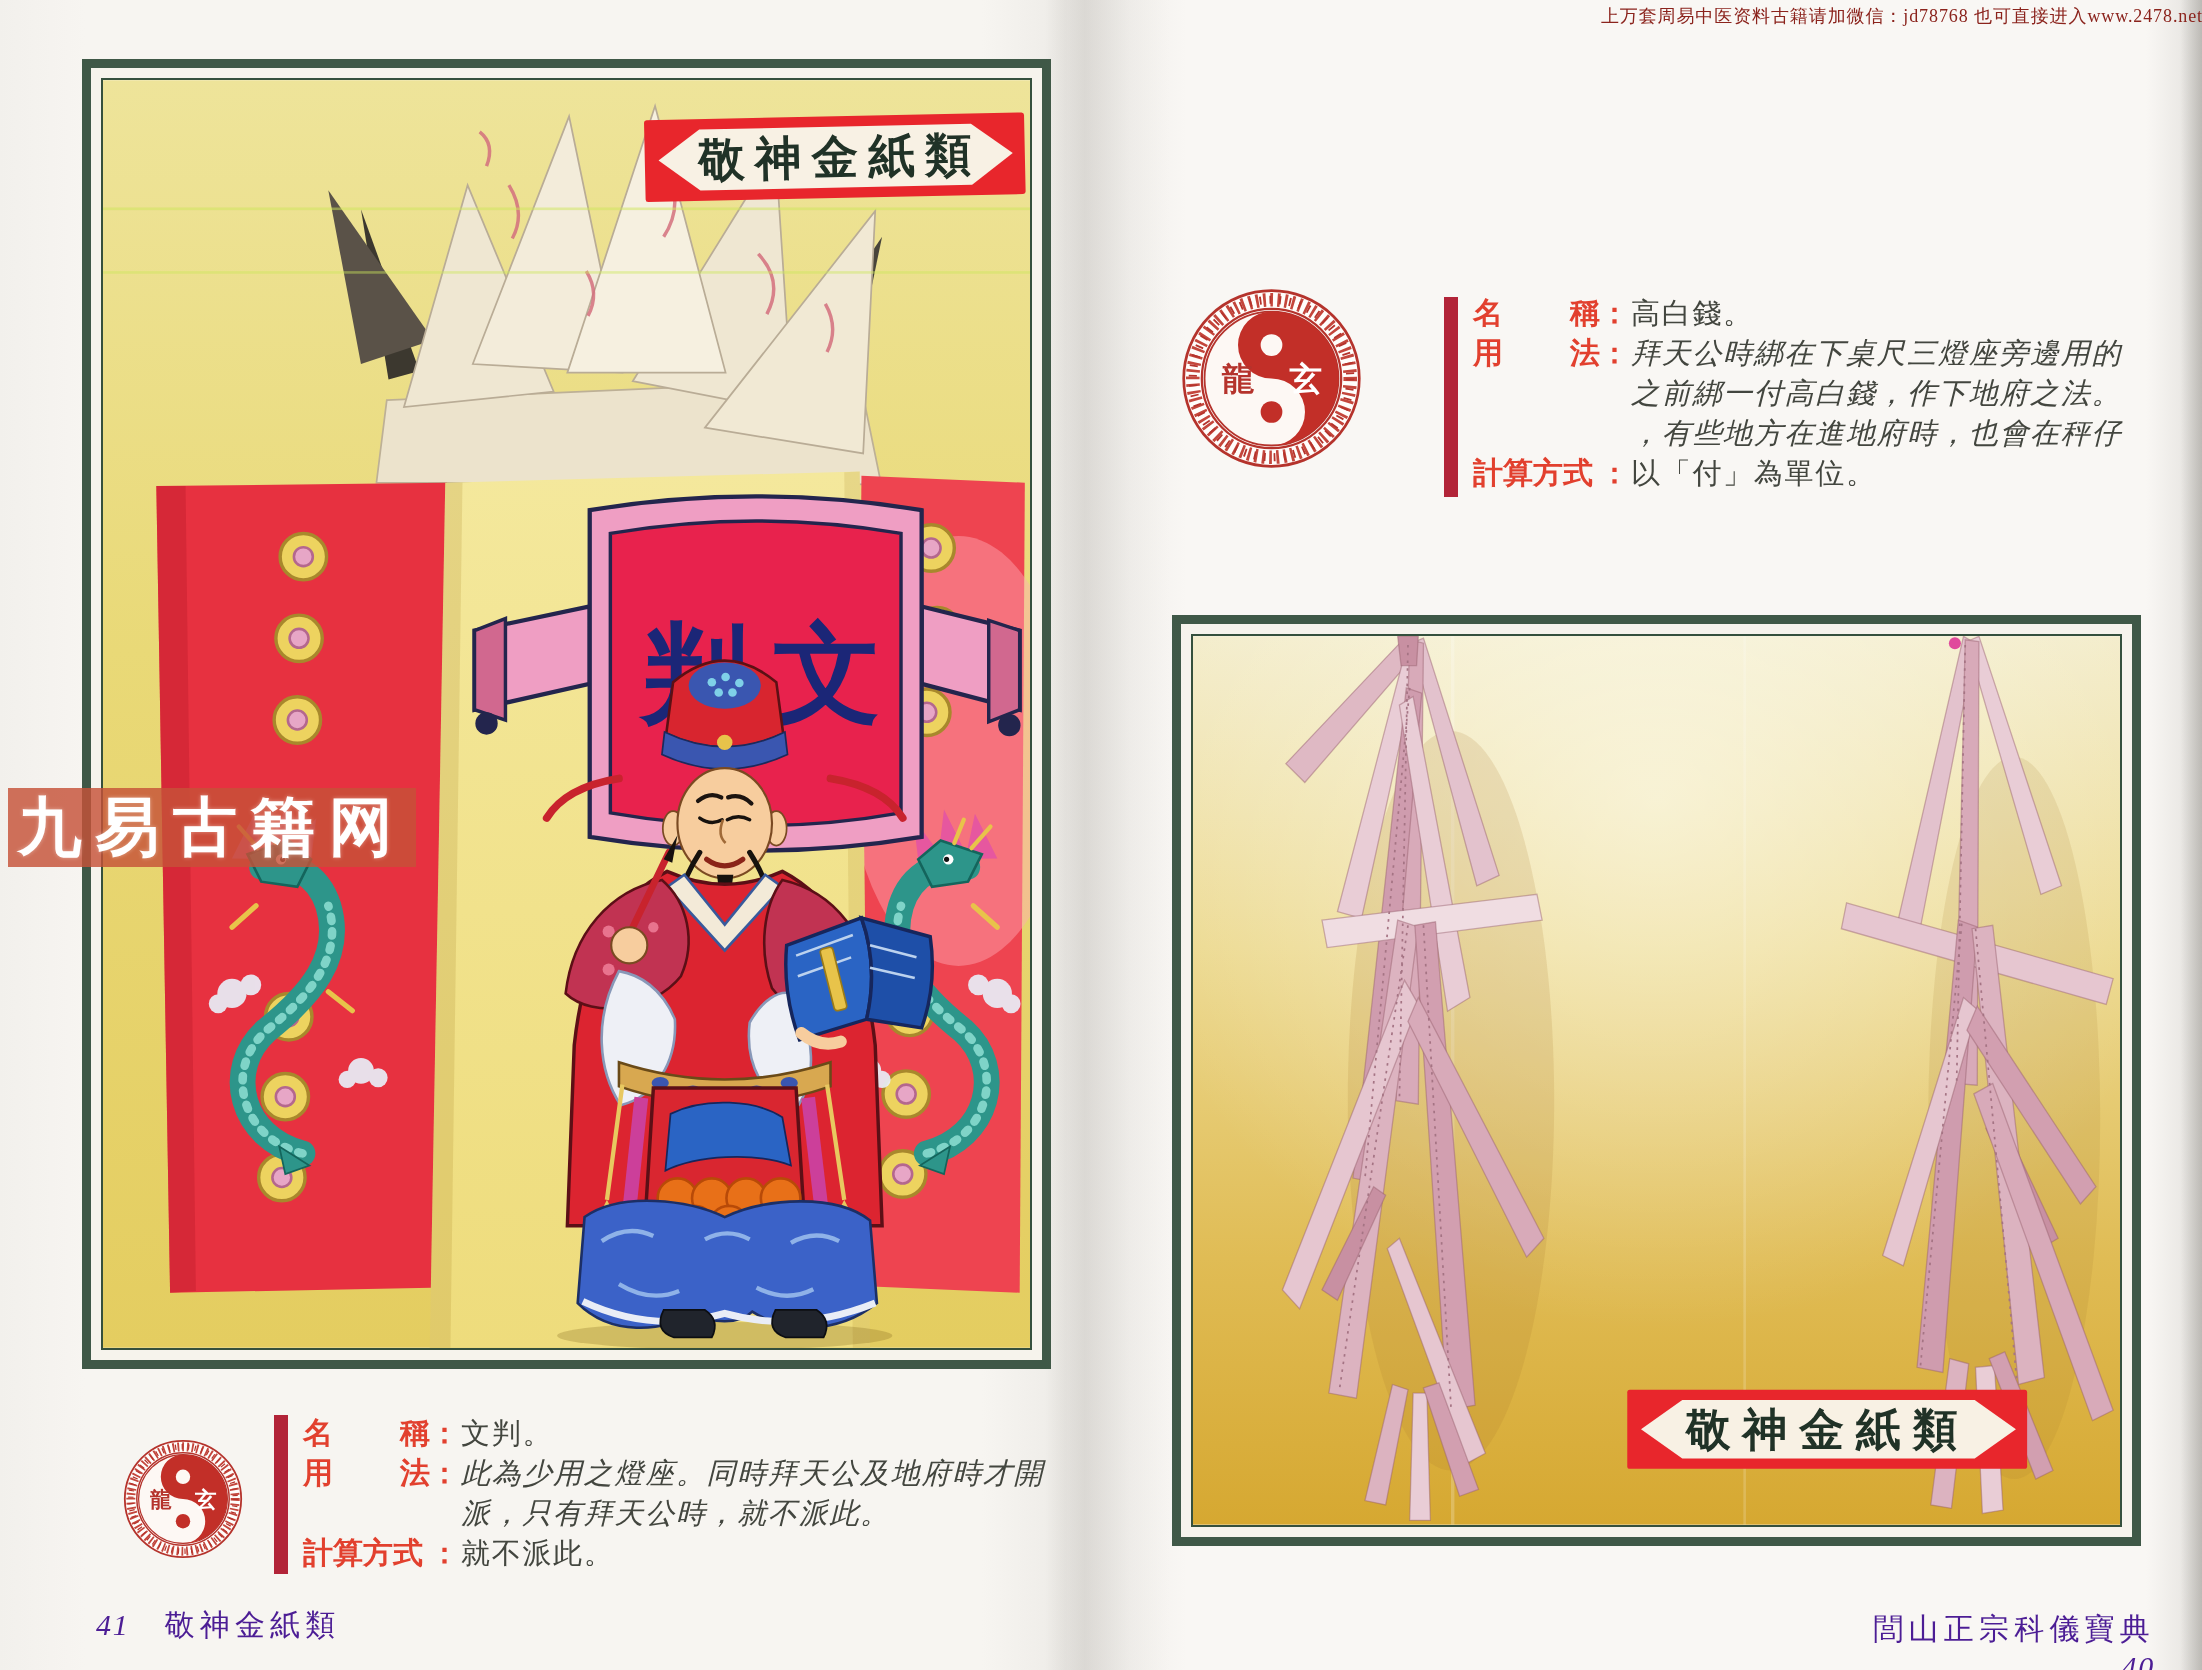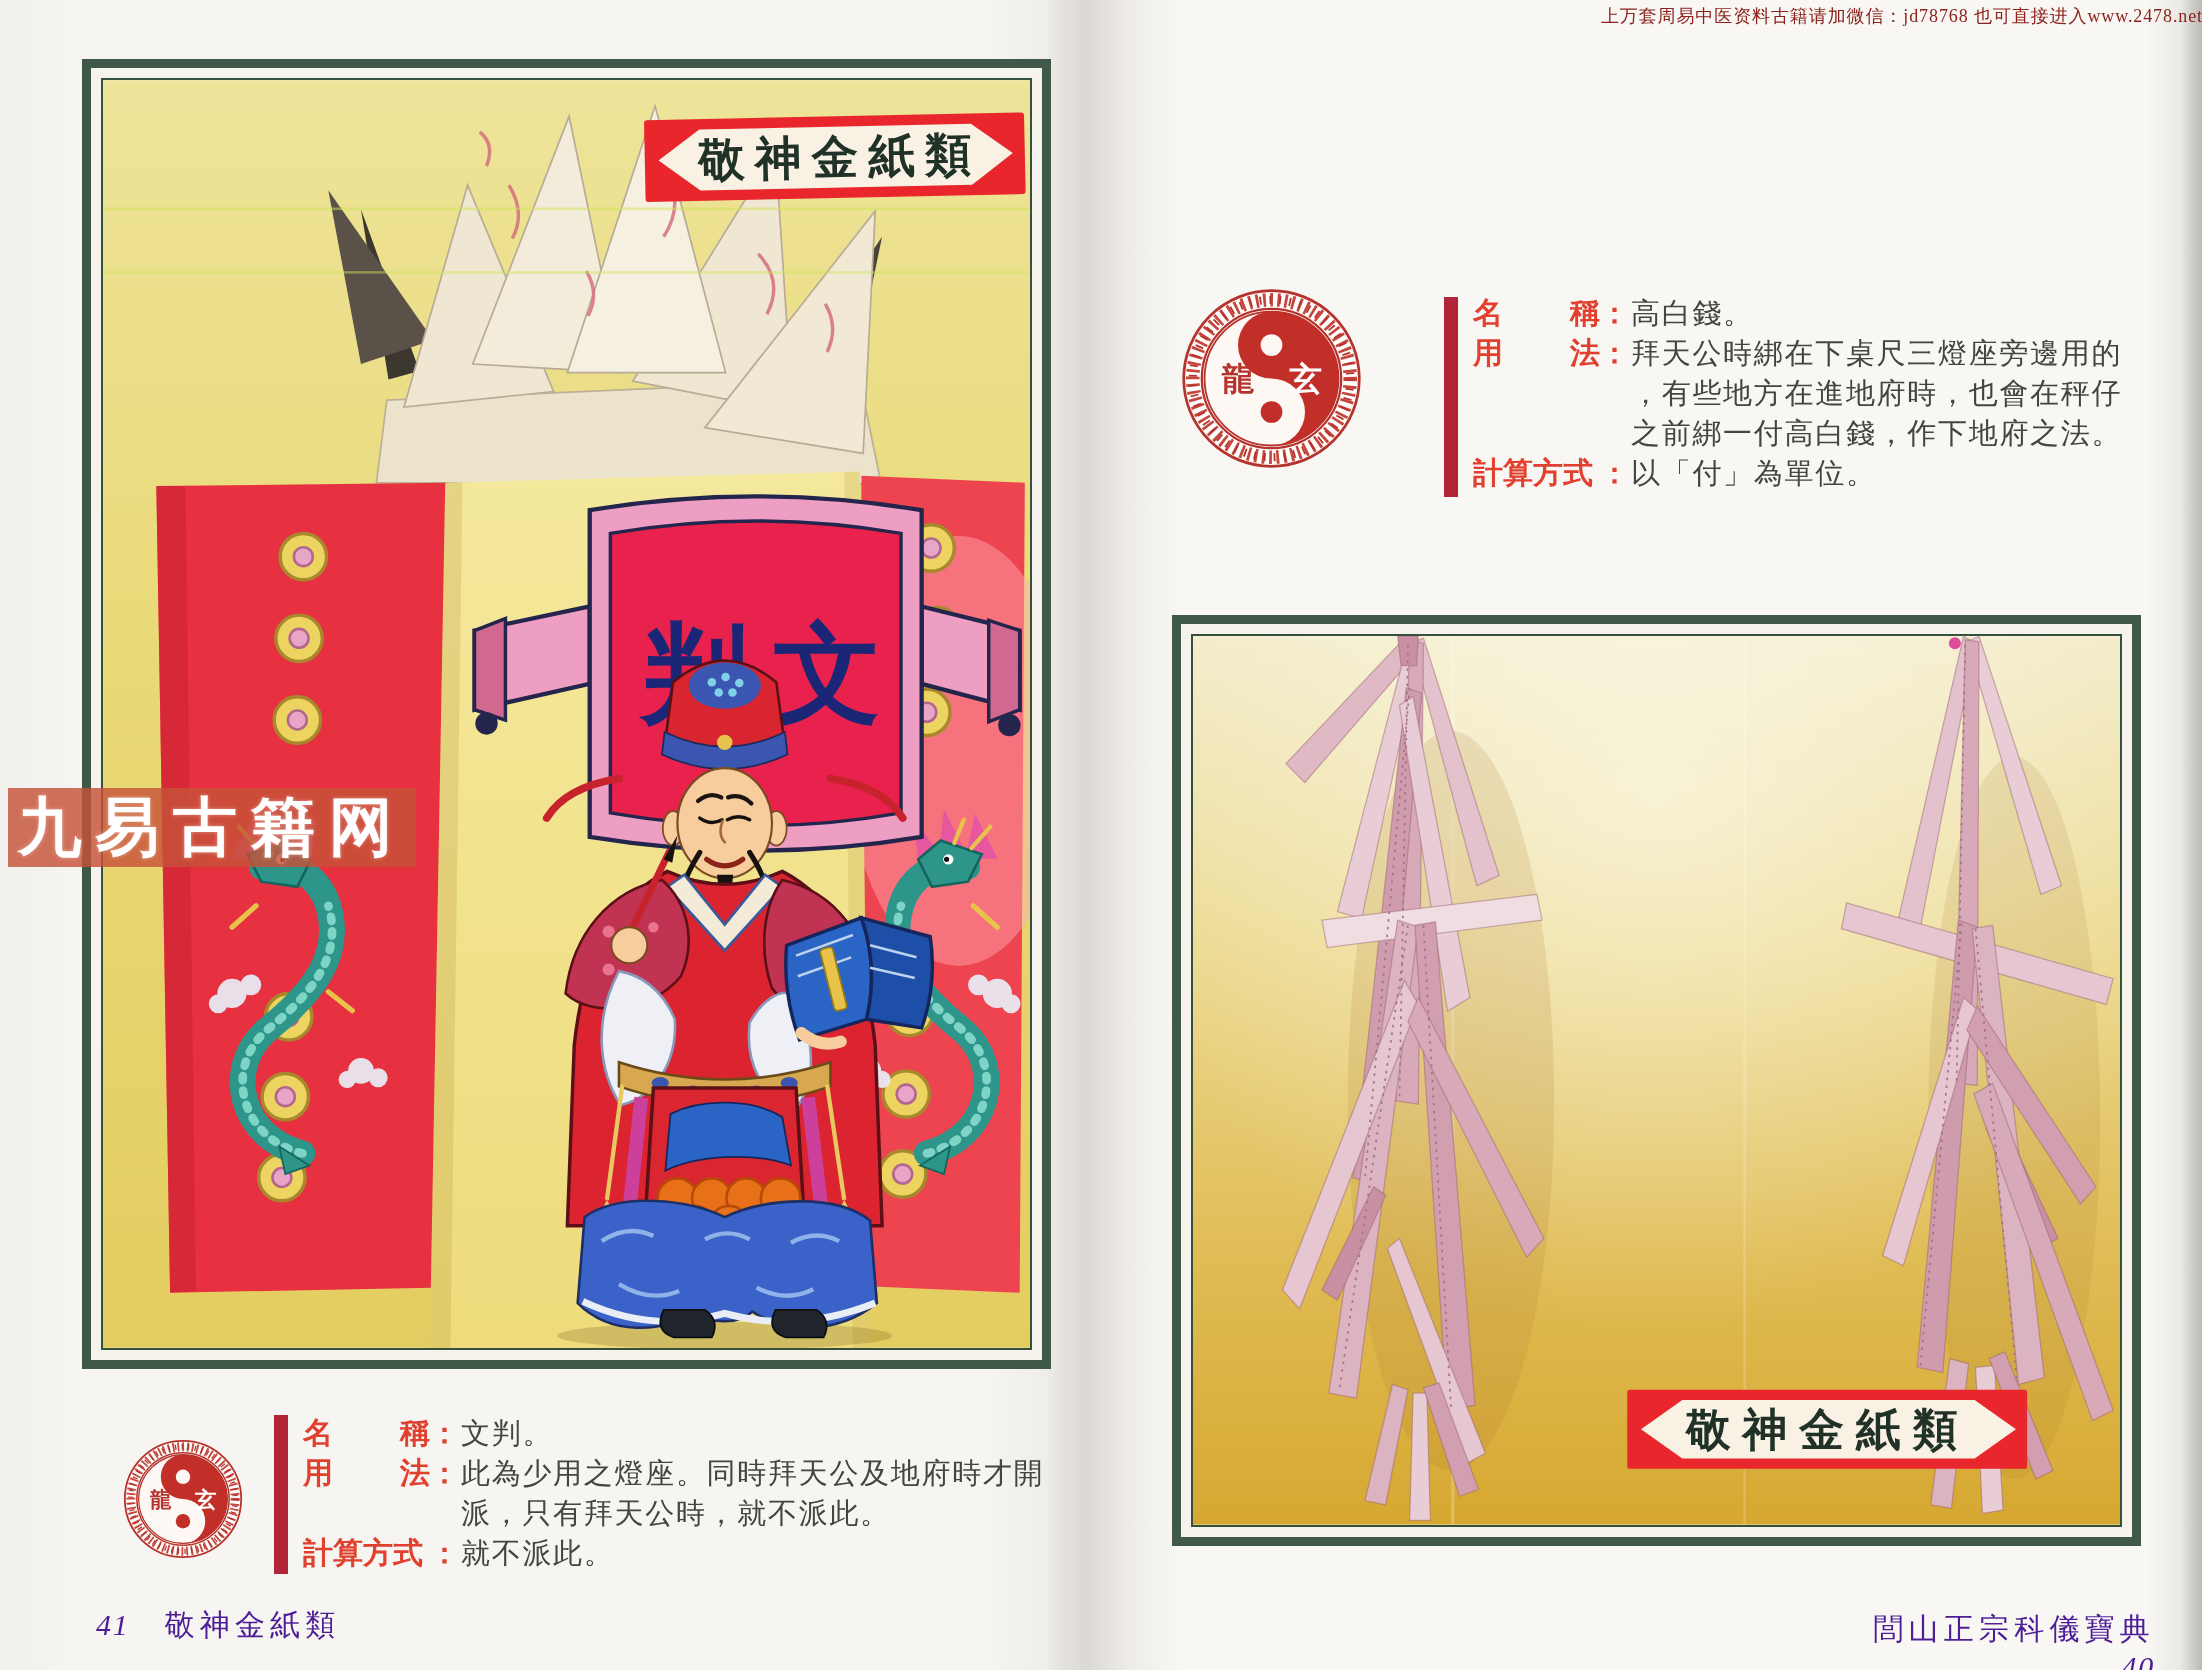--- a/index.html
+++ b/index.html
@@ -29,21 +29,21 @@
   .frame-inner svg{display:block;}
 
   
   .redbar{position:absolute;width:13.8px;background:#b22438;}
   .info{position:absolute;color:#43463f;}
   .info .row{display:flex;align-items:flex-start;font-size:29px;line-height:40px;}
   .lbl{width:127px;display:inline-flex;justify-content:space-between;
        color:#e2402e;font-weight:700;font-size:30px;font-family:"Liberation Sans",sans-serif;}
   .colon{color:#e2402e;font-weight:700;width:31px;font-family:"Liberation Sans",sans-serif;}
   .val{letter-spacing:1.7px;white-space:nowrap;}
-  .val .uline{display:block;}
+  .val .uline{display:block;font-style:italic;}
 
   .footer{position:absolute;font-size:30px;color:#4c1d95;letter-spacing:5.2px;}
   .footer .pagenum{font-style:italic;letter-spacing:1.7px;margin:0 22.4px 0 0;}
   .footer-right .pagenum{margin:0 0 0 29px;}
   .seal{position:absolute;}
   .defs-holder{position:absolute;width:0;height:0;overflow:hidden;}
 </style>
 </head>
 <body>
 
@@ -326,22 +326,22 @@
       <span class="val">高白錢。</span>
     </div>
     <div class="row">
       <span class="lbl">
         <span>用</span>
           <span>法</span>
       </span>
       <span class="colon">：</span>
       <span class="val">
         <span class="uline">拜天公時綁在下桌尺三燈座旁邊用的</span>
+        <span class="uline">之前綁一付高白錢，作下地府之法。</span>
         <span class="uline">，有些地方在進地府時，也會在秤仔</span>
-        <span class="uline">之前綁一付高白錢，作下地府之法。</span>
       </span>
     </div>
     <div class="row">
       <span class="lbl">
           <span>計算方式</span>
         </span>
       <span class="colon">：</span>
       <span class="val">以「付」為單位。</span>
     </div>
   </div>

